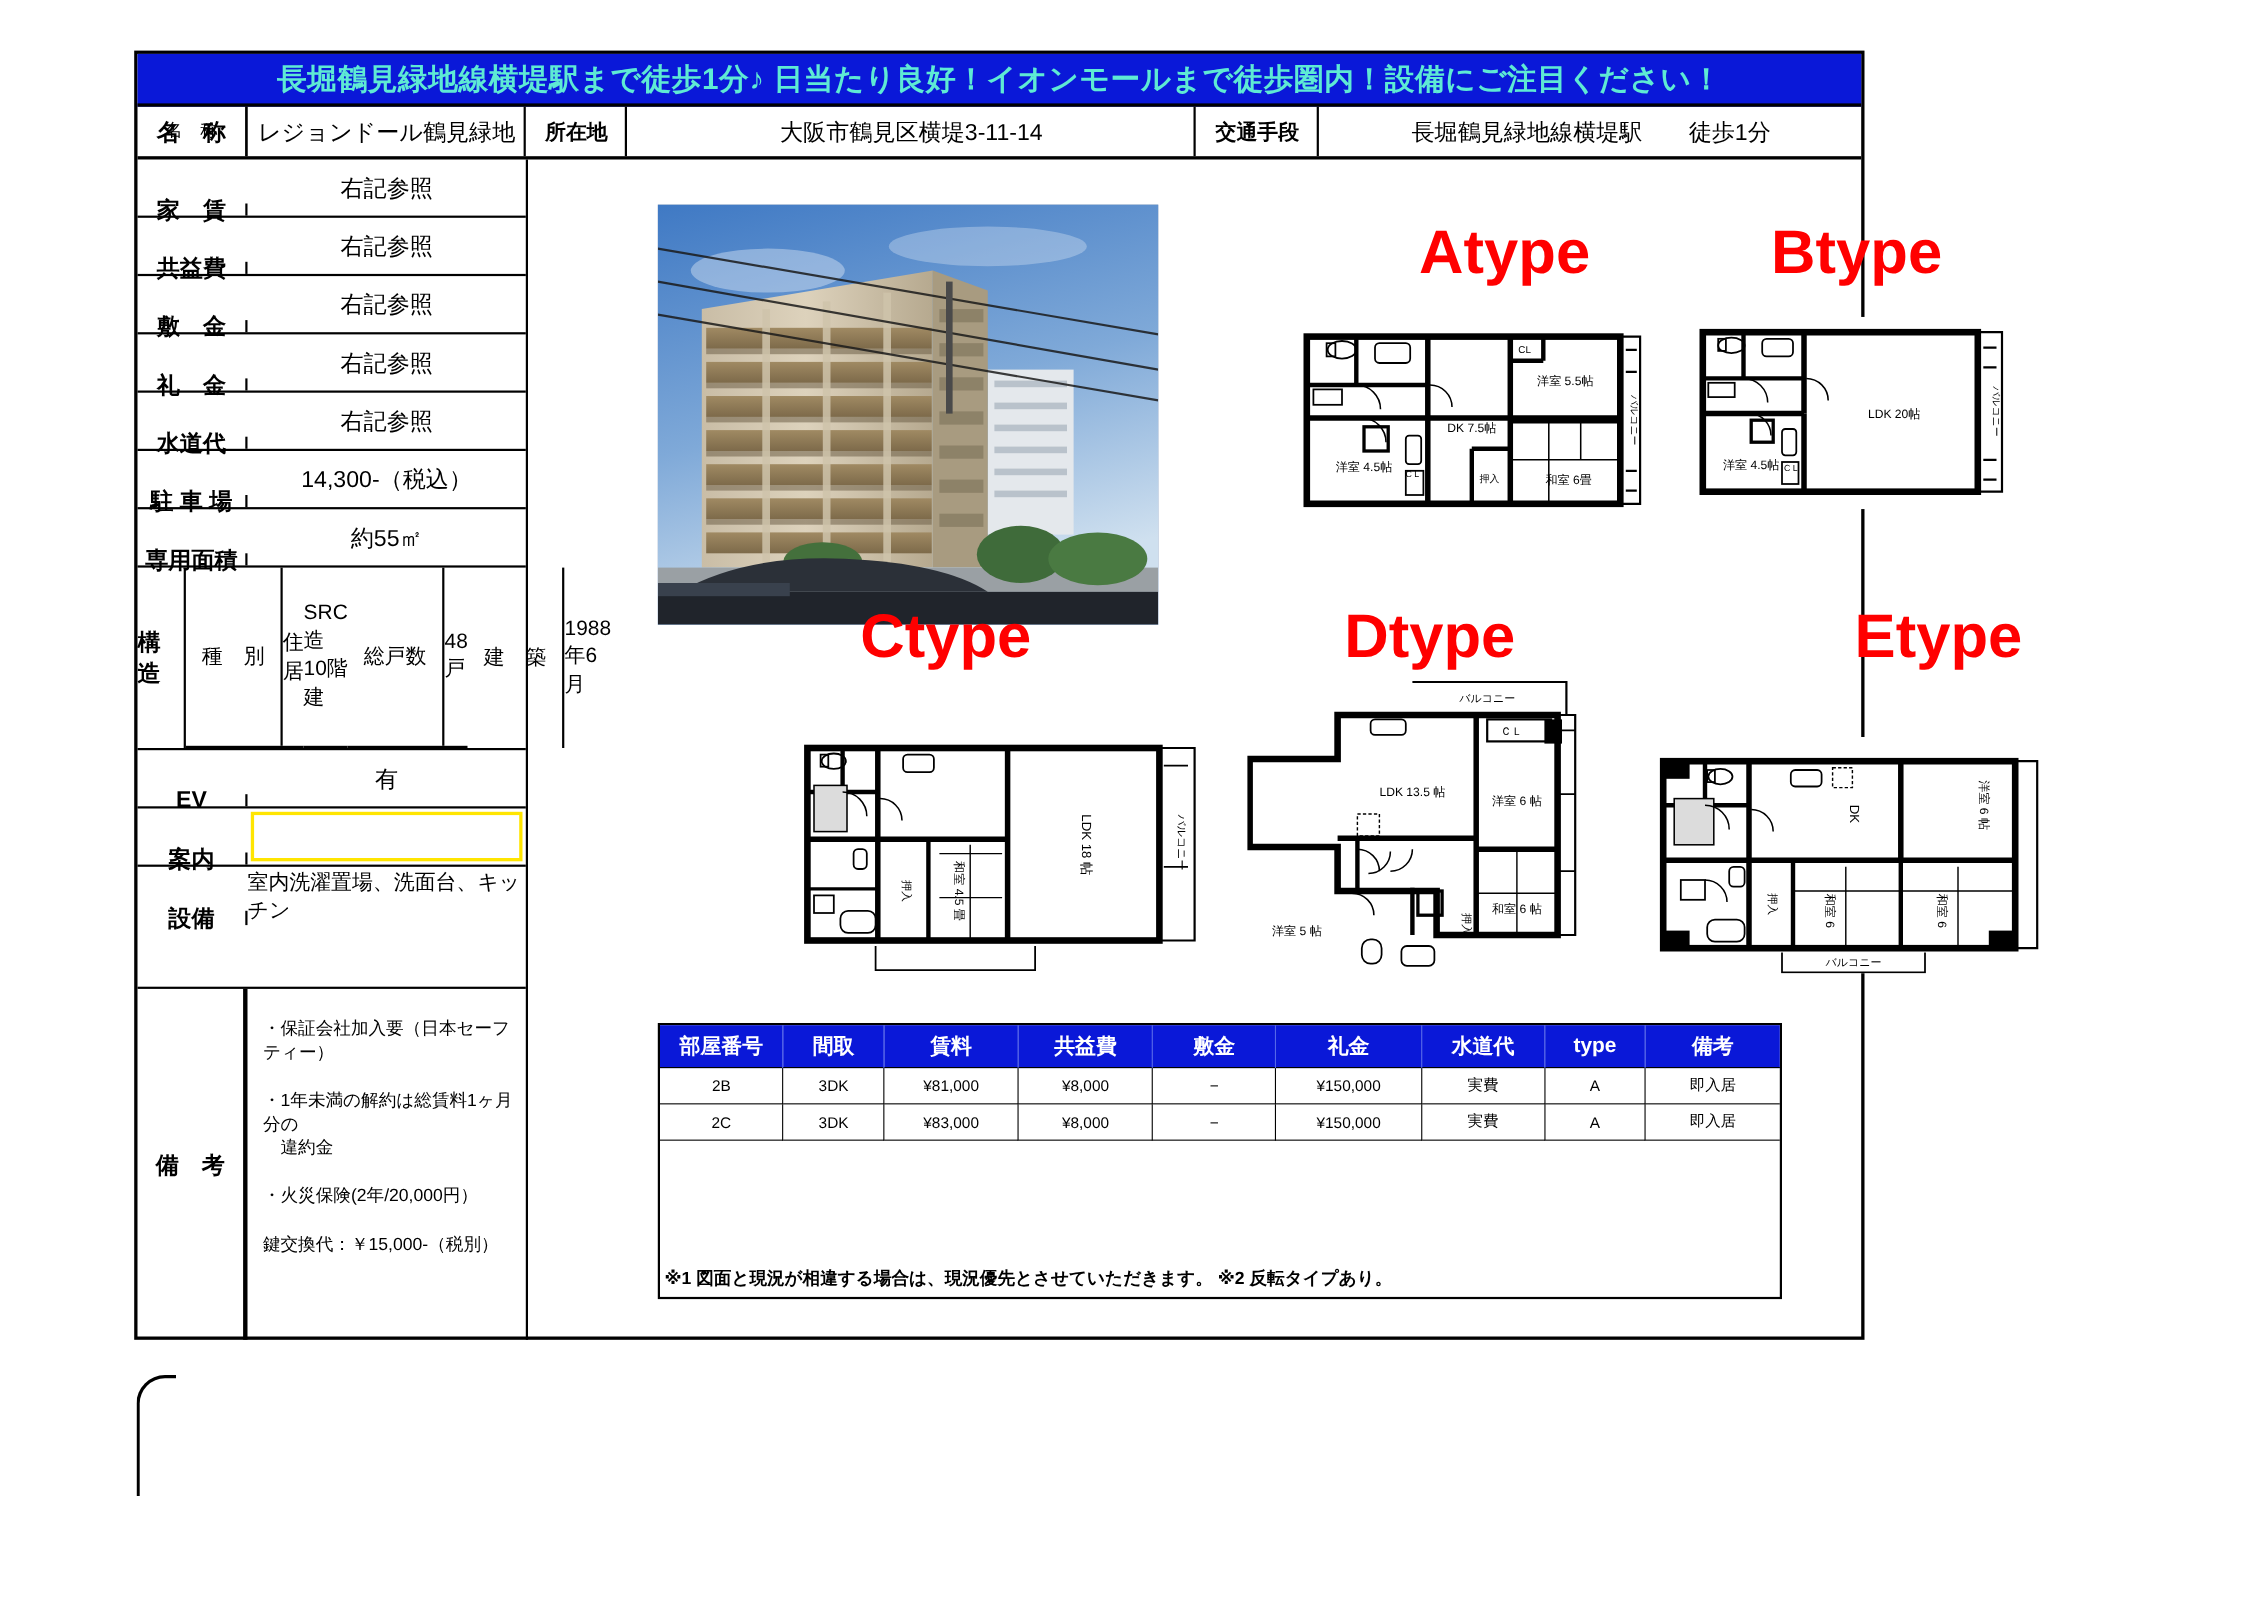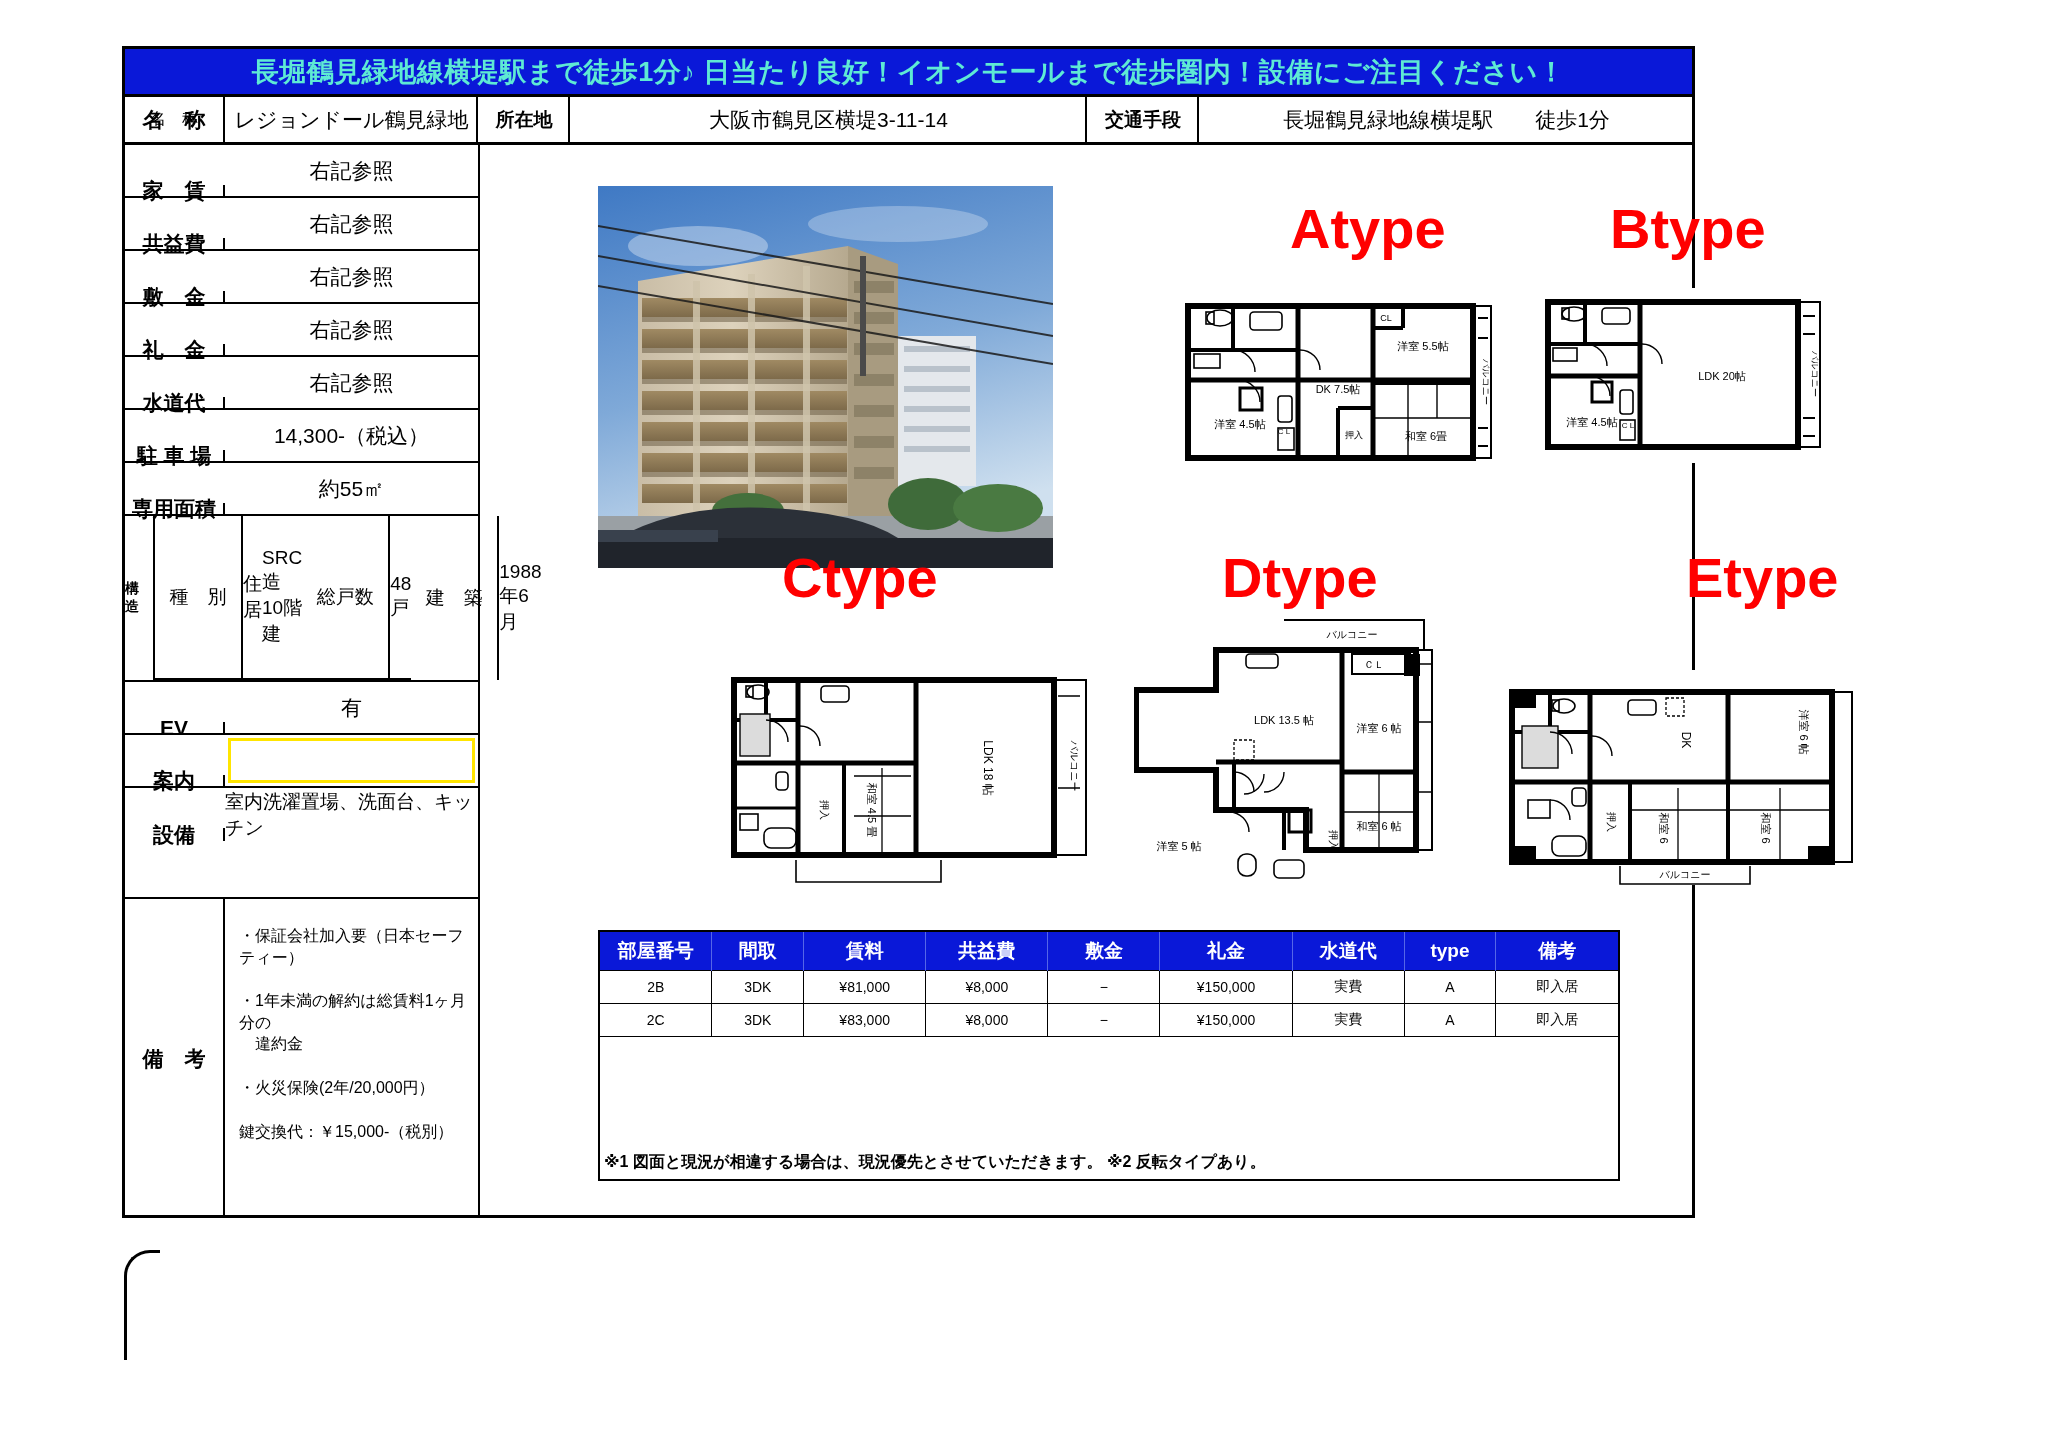--- a/index.html
+++ b/index.html
@@ -36,33 +36,33 @@
   .idrow{position:absolute;left:0;top:48px;width:100%;height:48px;border-bottom:3px solid #000;box-sizing:border-box;}
 
   
   .leftcol{position:absolute;left:0;top:96px;width:353px;}
   .lrow{position:relative;height:53px;border-bottom:2px solid #000;box-sizing:border-box;display:flex;}
   .lrow .k{width:100px;border-right:2px solid #000;box-sizing:border-box;display:flex;align-items:center;justify-content:center;font-size:21px;font-weight:bold;margin-top:40px;}
   .lrow .v{flex:1;display:flex;align-items:center;justify-content:center;font-size:21px;}
 
   
   .structblock{position:relative;border-bottom:2px solid #000;box-sizing:border-box;display:flex;height:166px;}
-  .structblock .k{width:88px;border-right:2px solid #000;box-sizing:border-box;display:flex;align-items:center;justify-content:center;font-size:14px;font-weight:bold;}
+  .structblock .k{width:88px;border-right:2px solid #000;box-sizing:border-box;display:flex;align-items:center;justify-content:center;font-size:21px;font-weight:bold;}
   .structblock .sub{flex:1;display:flex;flex-direction:row;}
   .srow{flex:1;display:flex;border-bottom:2px solid #000;box-sizing:border-box;}
   .srow:last-child{border-bottom:none;}
   .srow .sk{width:88px;border-right:2px solid #000;box-sizing:border-box;display:flex;align-items:center;justify-content:center;font-size:19px;}
   .srow .sv{flex:1;display:flex;align-items:center;justify-content:center;font-size:19px;}
 
   
   .annai-v{border:3px solid #FFE500;box-sizing:border-box;height:100%;width:100%;}
 
   
   .remarks{position:absolute;left:0;top:848px;width:353px;height:321px;display:flex;border-top:2px solid #000;box-sizing:border-box;}
-  .remarks .k{width:100px;border-right:2px solid #000000;box-sizing:border-box;display:flex;align-items:center;justify-content:center;font-size:21px;font-weight:bold;}
+  .remarks .k{width:100px;border-right:4px solid #000000;box-sizing:border-box;display:flex;align-items:center;justify-content:center;font-size:21px;font-weight:bold;}
   .remarks .v{flex:1;padding:26px 10px 0 14px;box-sizing:border-box;}
   .remarks li{list-style:none;font-size:16px;line-height:1.35;margin-bottom:22px;}
   .remarks ul{margin:0;padding:0;}
 
   
   .vsep{position:absolute;left:353px;top:96px;width:2px;height:1073px;background:#000;}
 
   
   .photo{
     position:absolute;left:598px;top:186px;width:455px;height:382px;

